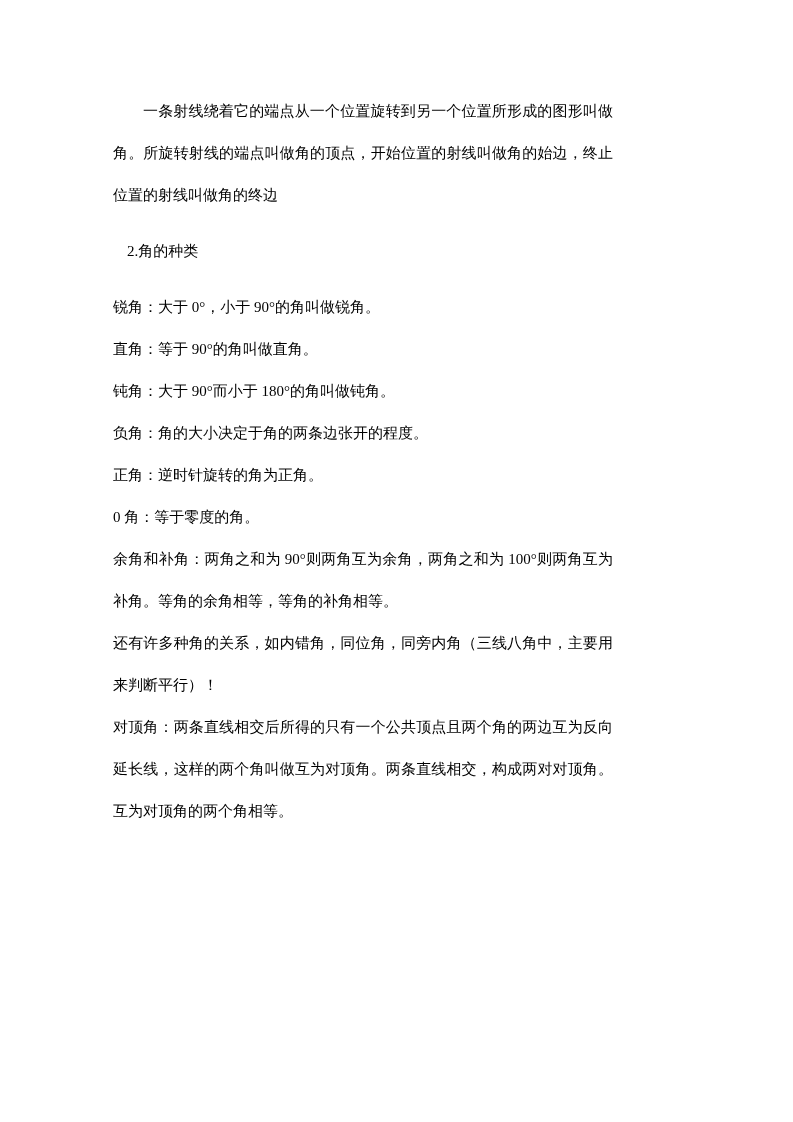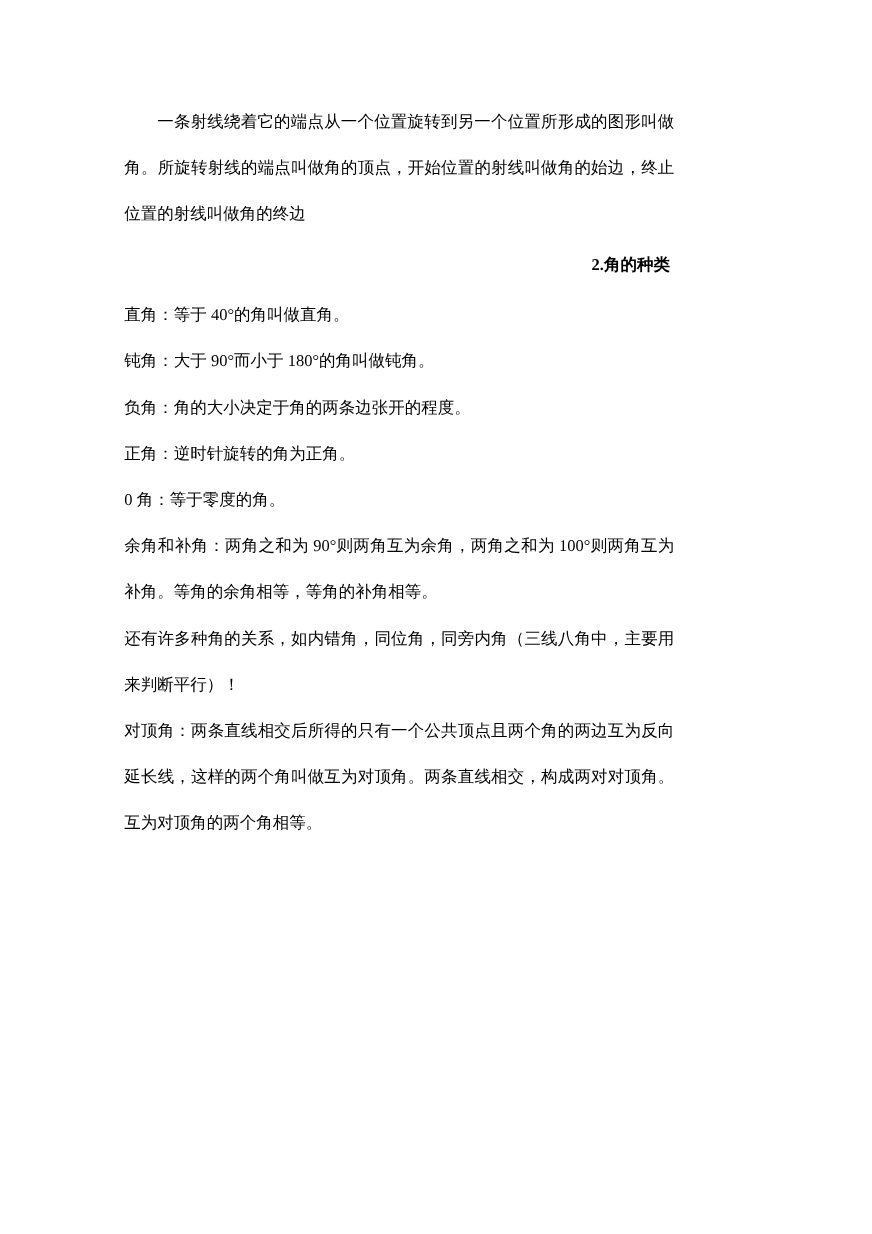--- a/index.html
+++ b/index.html
@@ -25,39 +25,40 @@
     margin: 0;
     font-size: 15px;
     line-height: 42px;
     text-align: justify;
     word-break: break-all;
   }
   .para.indent {
     text-indent: 2em;
   }
   .heading {
-    margin: 4px;
+    margin: 14px;
     font-size: 15px;
     line-height: 42px;
-    font-weight: bold;
-    text-align: right;
+    font-weight: normal;
+    text-align: left;
   }
 </style>
 </head>
 <body>
 
 <div class="page">
 
   <p class="para indent">一条射线绕着它的端点从一个位置旋转到另一个位置所形成的图形叫做角。所旋转射线的端点叫做角的顶点，开始位置的射线叫做角的始边，终止位置的射线叫做角的终边</p>
 
   <h2 class="heading">2.角的种类</h2>
 
 
+  <p class="para">锐角：大于 0°，小于 90°的角叫做锐角。</p>
 
-  <p class="para">直角：等于 40°的角叫做直角。</p>
+  <p class="para">直角：等于 90°的角叫做直角。</p>
 
   <p class="para">钝角：大于 90°而小于 180°的角叫做钝角。</p>
 
   <p class="para">负角：角的大小决定于角的两条边张开的程度。</p>
 
   <p class="para">正角：逆时针旋转的角为正角。</p>
 
   <p class="para">0 角：等于零度的角。</p>
 
   <p class="para">余角和补角：两角之和为 90°则两角互为余角，两角之和为 100°则两角互为补角。等角的余角相等，等角的补角相等。</p>

